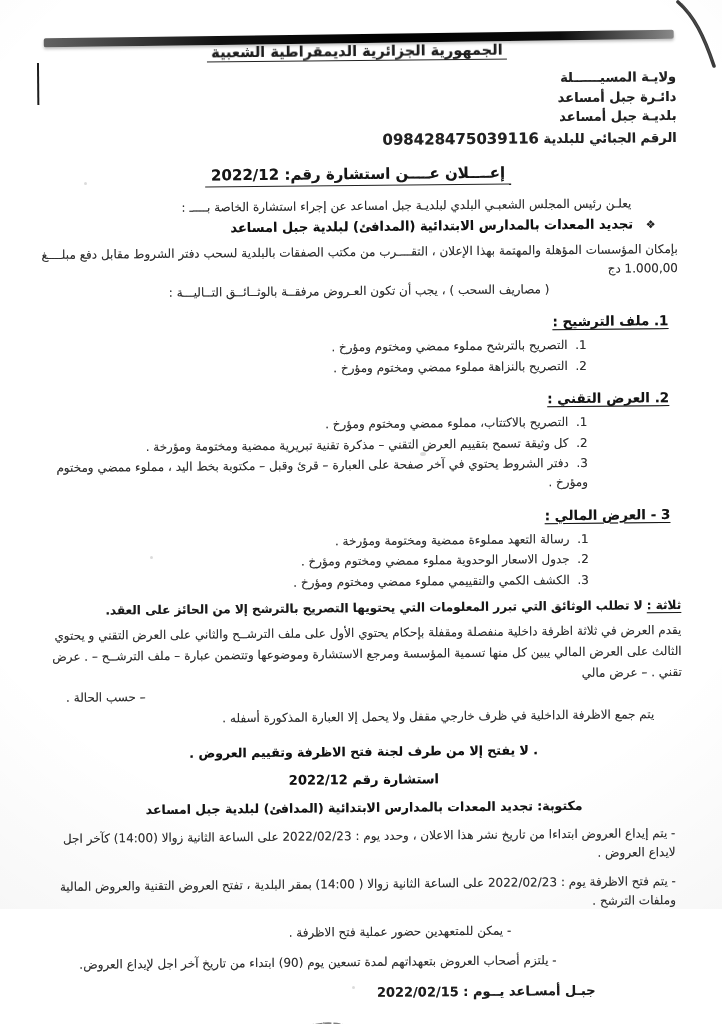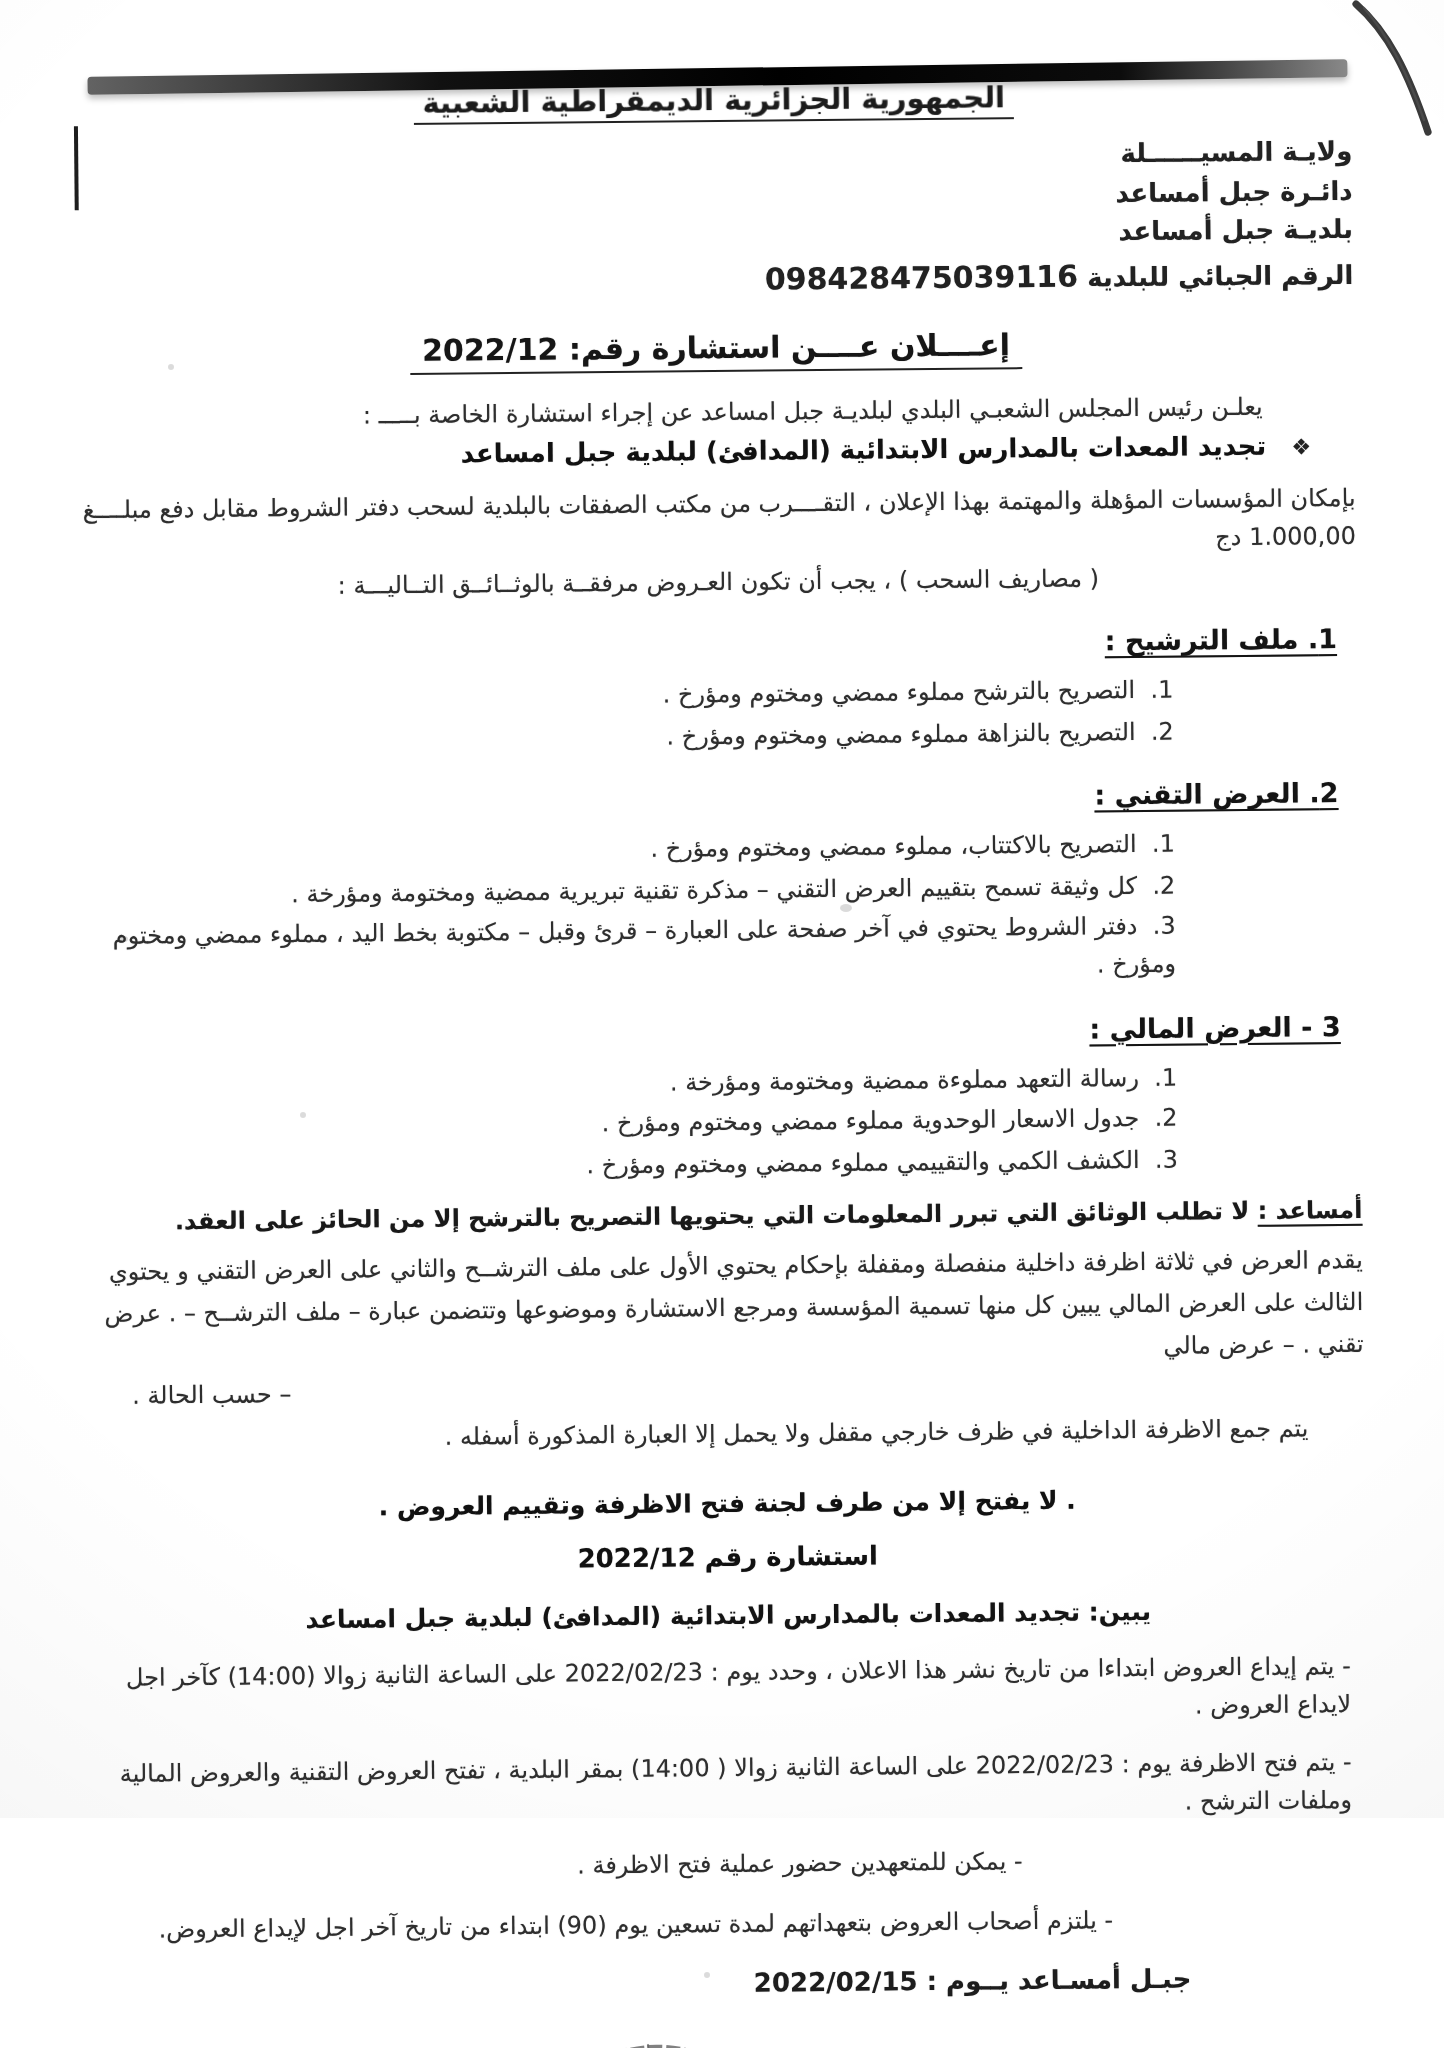--- a/index.html
+++ b/index.html
@@ -181,31 +181,31 @@
     <div>
       <div class="sec-head">3 - العرض المالي :</div>
       <ol class="doc-list">
         <li>رسالة التعهد مملوءة ممضية ومختومة ومؤرخة .</li>
         <li>جدول الاسعار الوحدوية مملوء ممضي ومختوم ومؤرخ .</li>
         <li>الكشف الكمي والتقييمي مملوء ممضي ومختوم ومؤرخ .</li>
       </ol>
     </div>
 
     <div class="note">
-      <span class="nlabel">أمساعد :</span><span> لا تطلب الوثائق التي تبرر المعلومات التي يحتويها التصريح بالترشح إلا من الحائز على العقد.</span>
+      <span class="nlabel">ثلاثة :</span><span> لا تطلب الوثائق التي تبرر المعلومات التي يحتويها التصريح بالترشح إلا من الحائز على العقد.</span>
     </div>
 
     <div class="env-p1">يقدم العرض في ثلاثة اظرفة داخلية منفصلة  ومقفلة بإحكام يحتوي الأول على ملف الترشــح  والثاني على العرض التقني و يحتوي الثالث على العرض المالي يبين كل منها تسمية المؤسسة ومرجع الاستشارة وموضوعها وتتضمن عبارة – ملف الترشــح – . عرض تقني . – عرض مالي</div>
     <div class="env-case">– حسب الحالة .</div>
     <div class="env-p2">يتم جمع الاظرفة الداخلية  في ظرف خارجي مقفل ولا يحمل إلا العبارة المذكورة أسفله .</div>
 
     <div class="sealed">. لا يفتح  إلا من طرف لجنة فتح الاظرفة وتقييم العروض .</div>
     <div class="consult-no">استشارة رقم 2022/12</div>
     <div class="project2">
-      <span>يبين:</span><span> تجديد المعدات بالمدارس الابتدائية (المدافئ) لبلدية جبل امساعد</span>
+      <span>مكتوبة:</span><span> تجديد المعدات بالمدارس الابتدائية (المدافئ) لبلدية جبل امساعد</span>
     </div>
 
     <div class="deadlines">
       <div class="dl">
         <span>- يتم إيداع العروض ابتداءا من تاريخ نشر هذا الاعلان ، وحدد يوم : </span><span class="d">2022/02/23</span><span> على الساعة الثانية زوالا (14:00) كآخر اجل لايداع العروض .</span>
       </div>
       <div class="dl">
         <span>- يتم فتح الاظرفة يوم : </span><span class="d">2022/02/23</span><span> على الساعة الثانية زوالا ( 14:00) بمقر البلدية ، تفتح العروض التقنية والعروض المالية وملفات الترشح .</span>
       </div>
       <div class="dl dl-3">- يمكن للمتعهدين حضور عملية فتح الاظرفة .</div>

